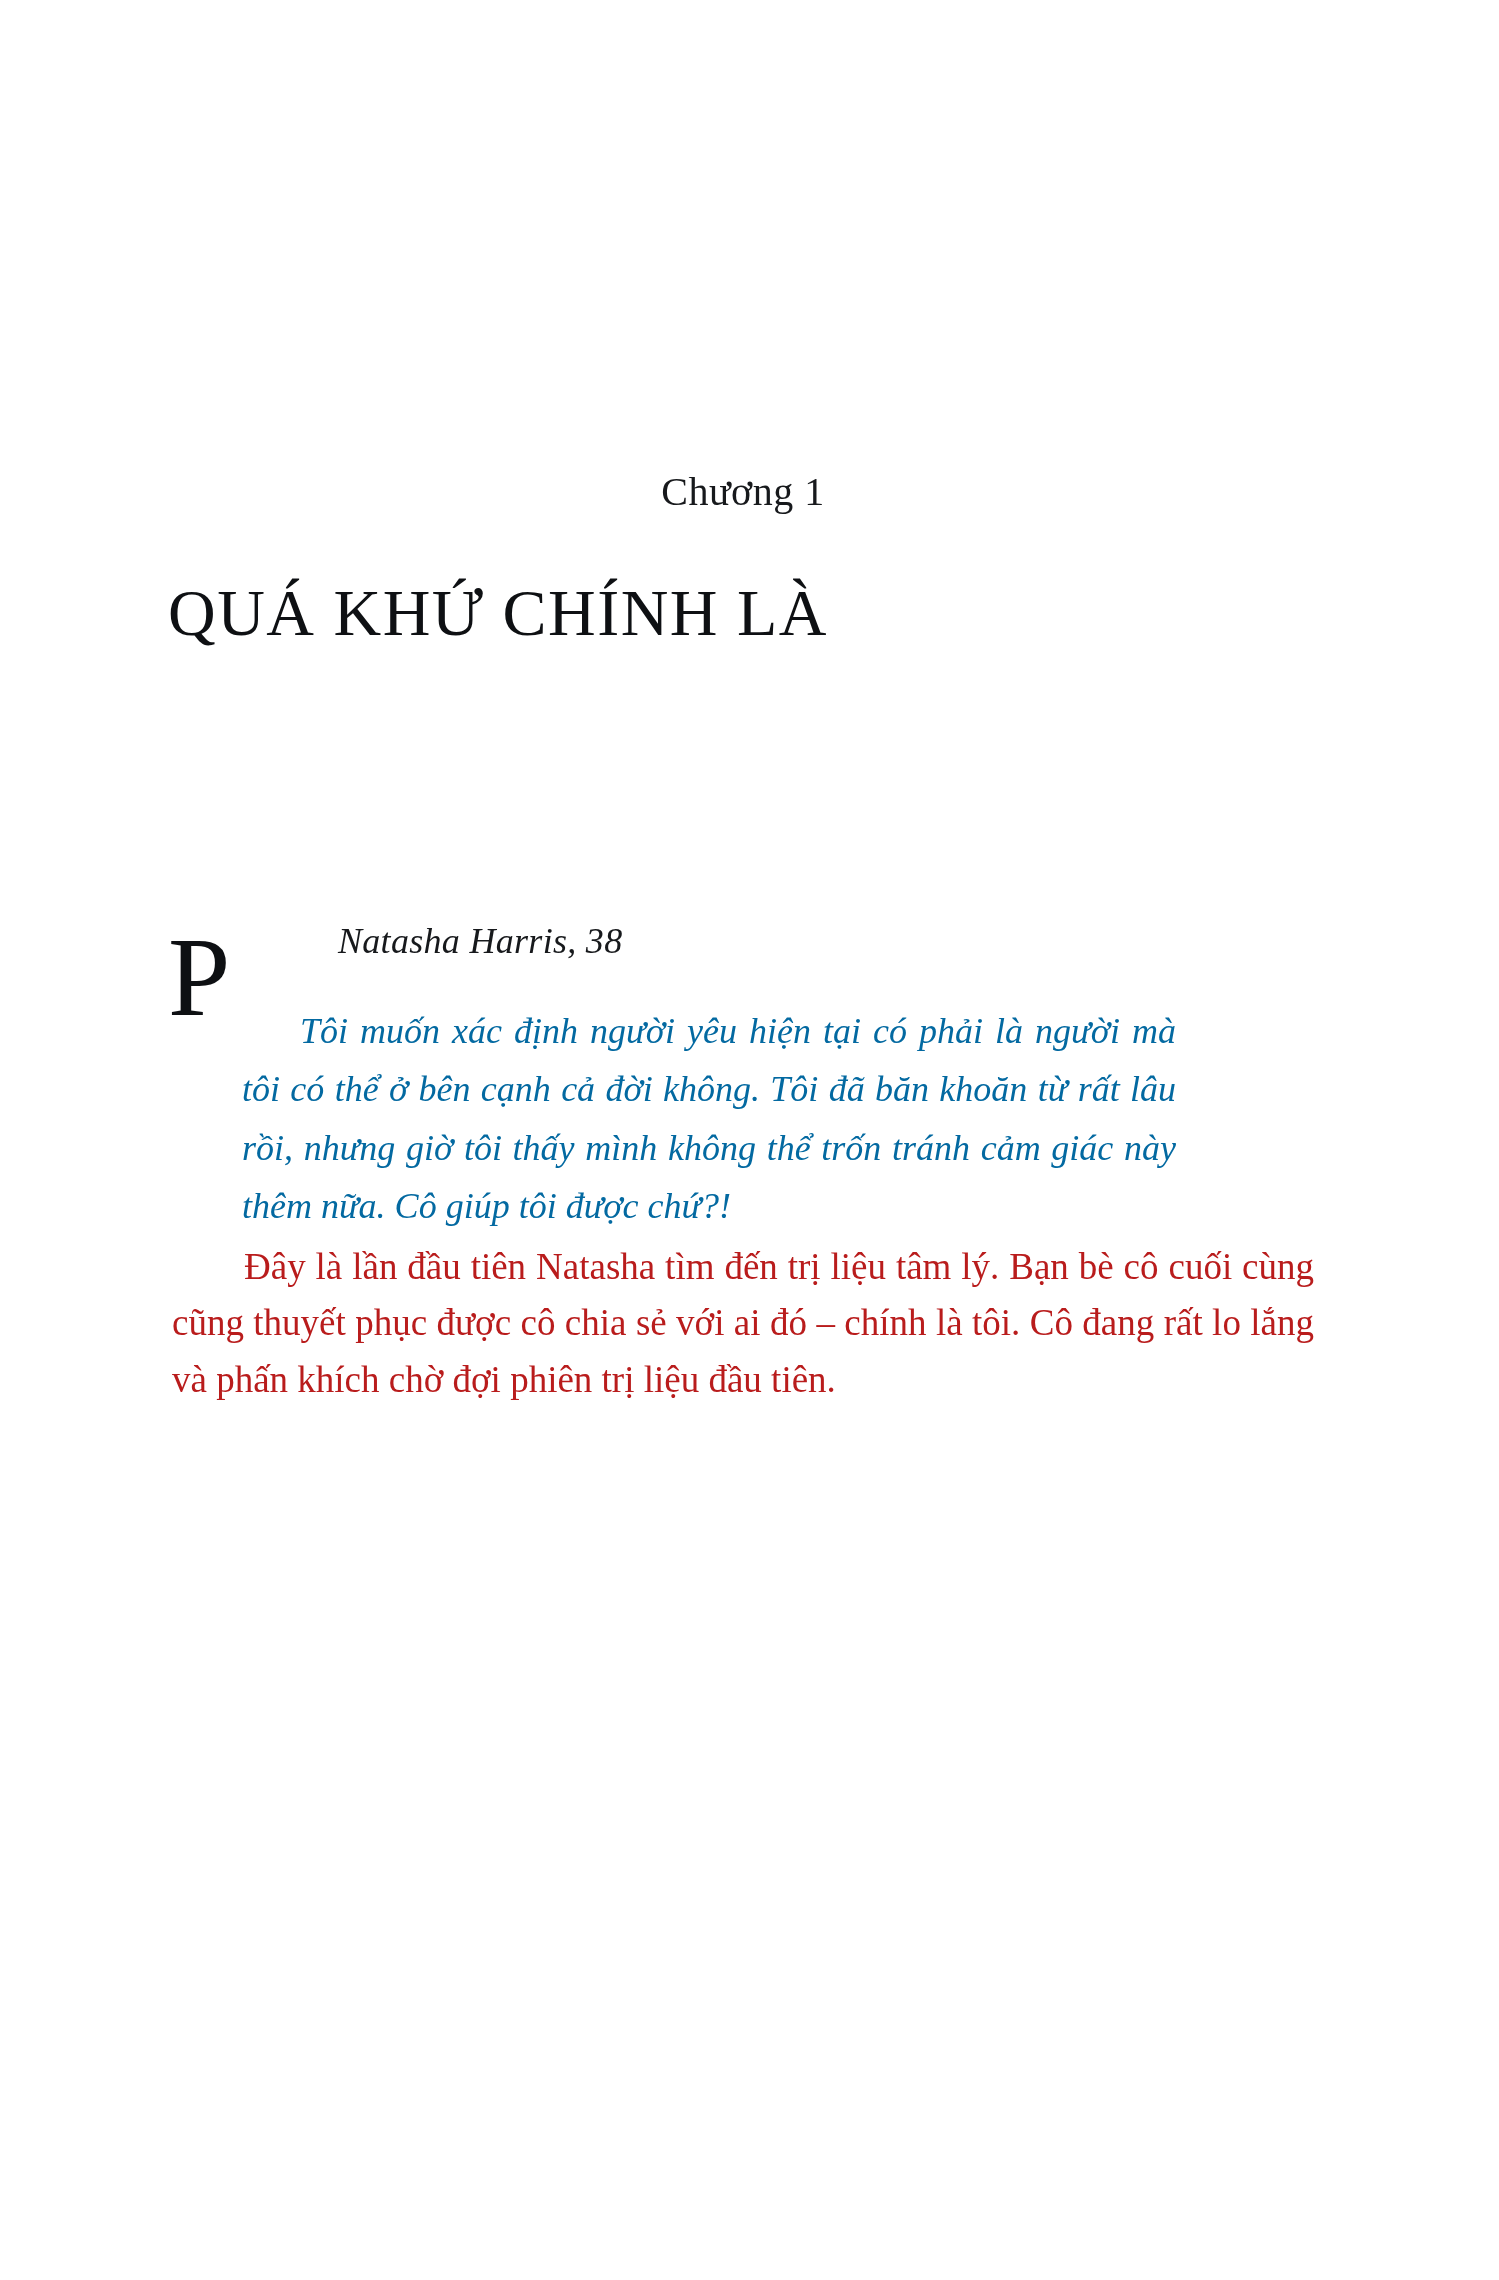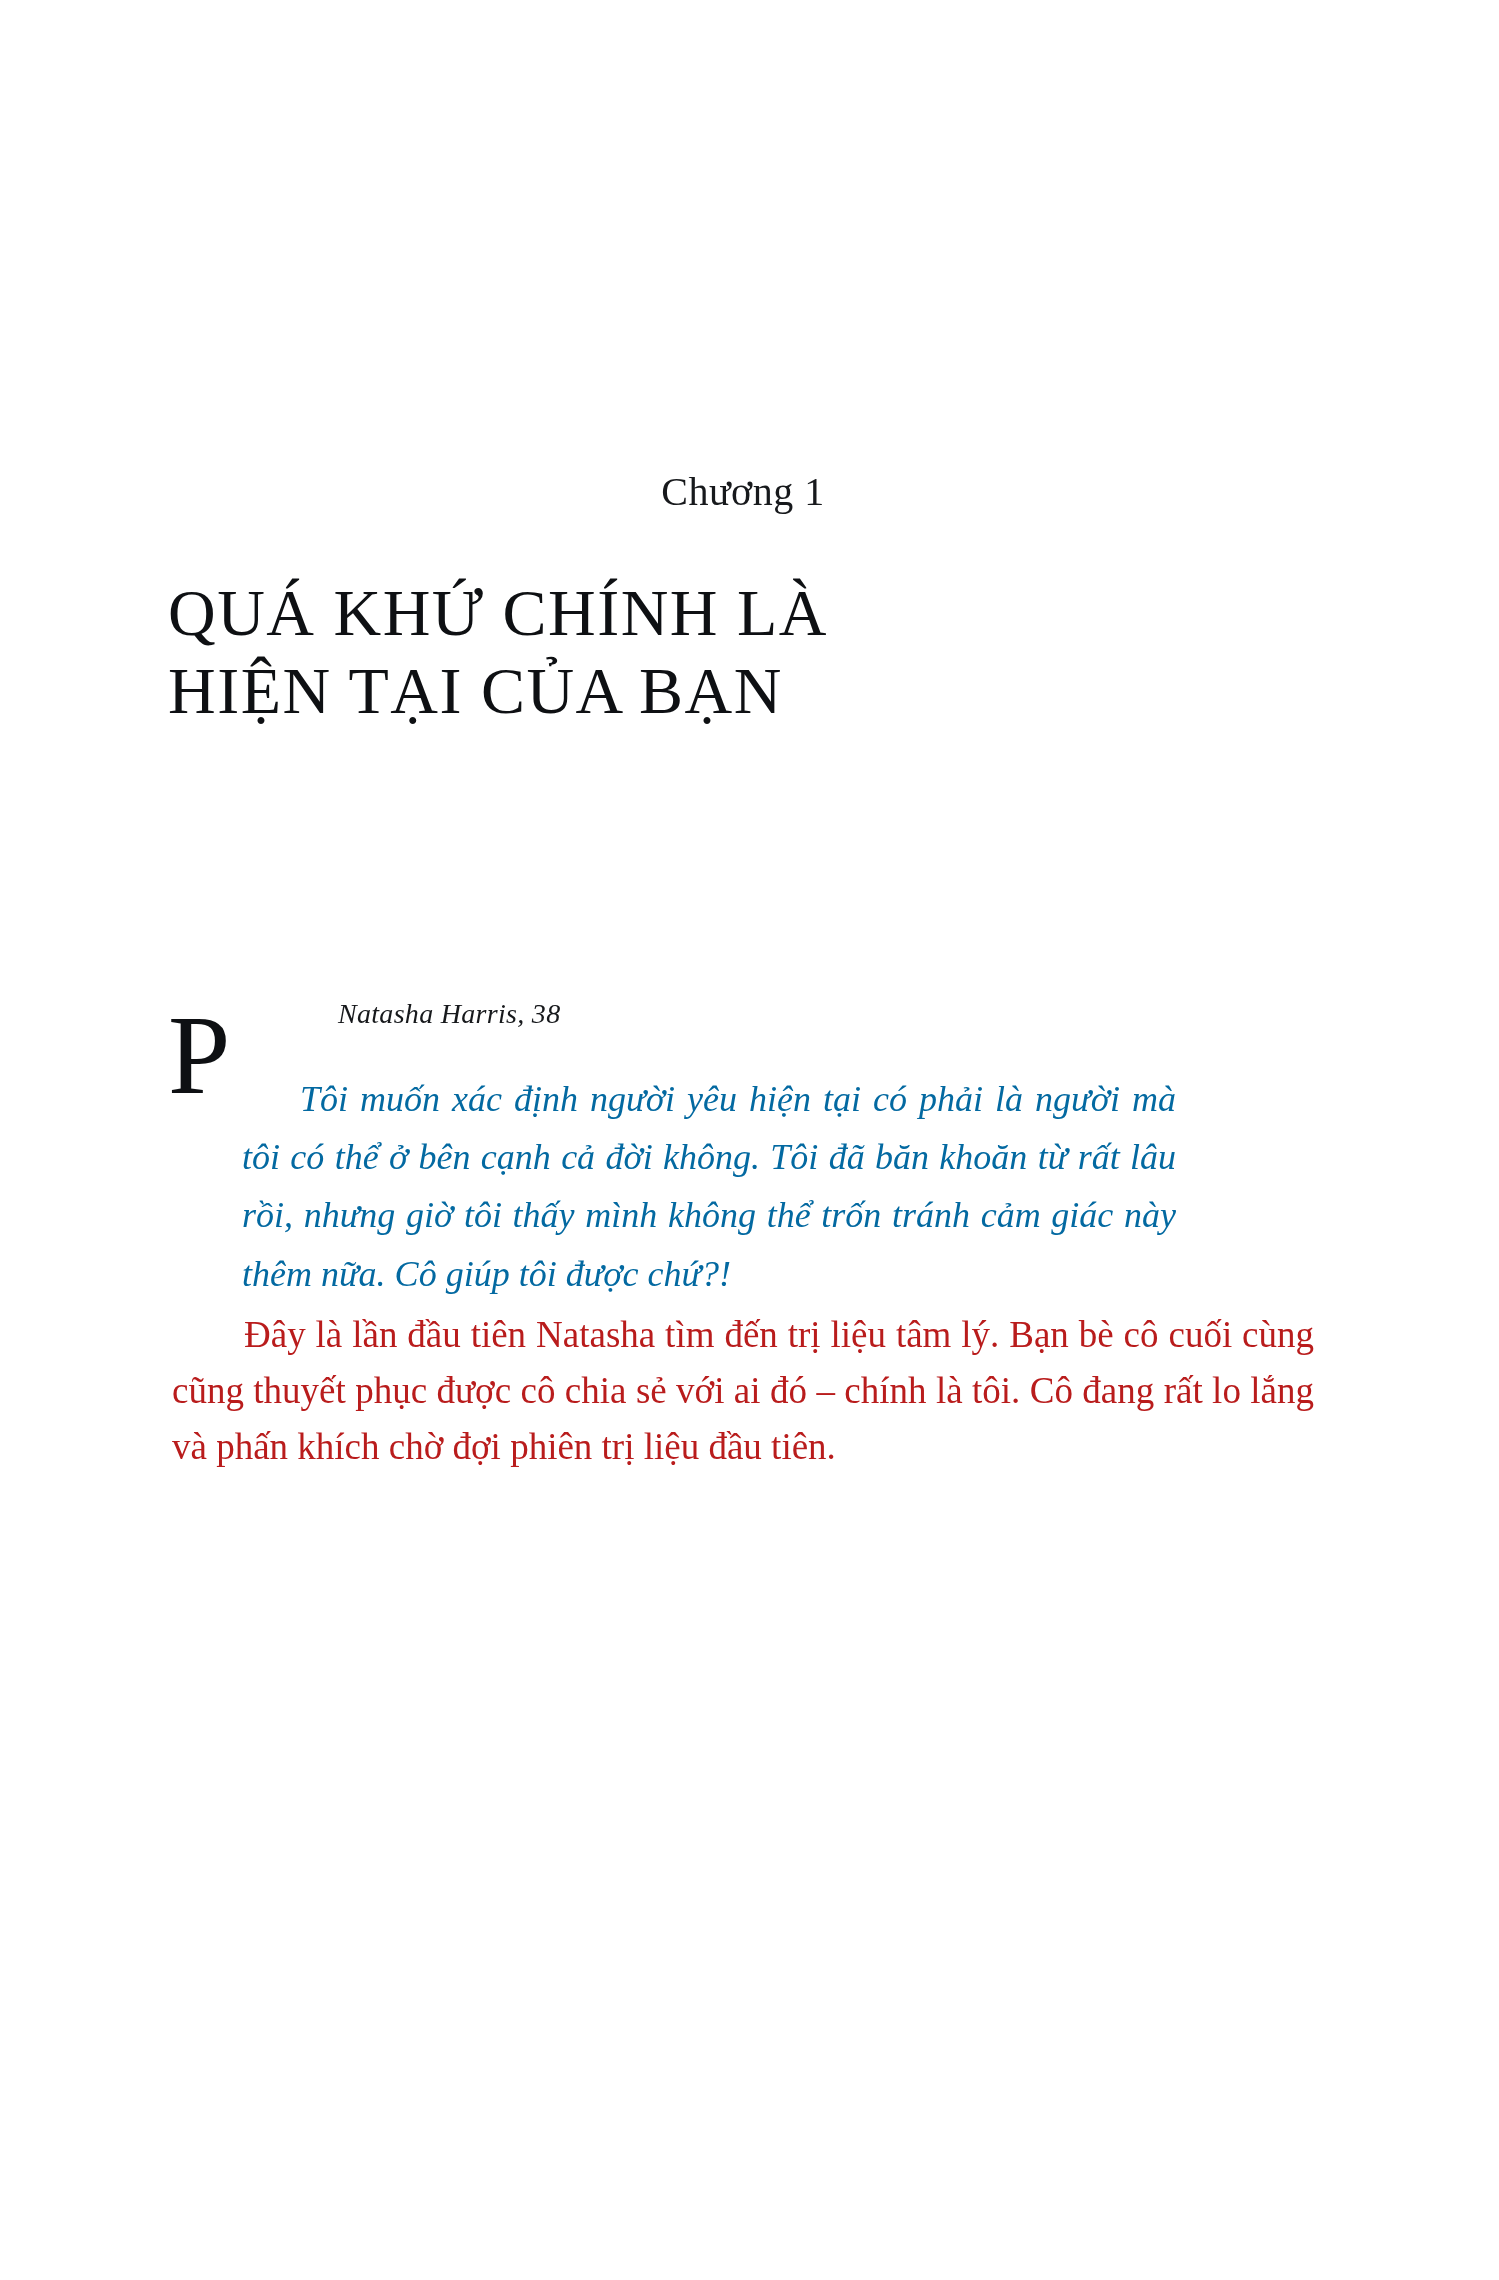--- a/index.html
+++ b/index.html
@@ -94,21 +94,21 @@
     line-height: 0.84;
     padding: 6px 6px 0 0;
     margin-top: 4px;
     font-family: "Liberation Serif", "DejaVu Serif", serif;
     color: #0e1013;
   }
 
   
   .client-name {
     font-style: italic;
-    font-size: 28px;
+    font-size: 36px;
     margin-top: 52px;
     margin-left: 170px;
     color: #17191c;
     letter-spacing: 0.3px;
   }
 
   
   .quote {
     font-style: italic;
     font-size: 36px;
@@ -134,21 +134,20 @@
 </head>
 <body>
 
 <div class="page">
   <div class="content">
 
     <div class="chapter-label">Chương 1</div>
 
     <h1 class="chapter-title">
       <span class="line">QUÁ KHỨ CHÍNH LÀ</span>
-      <span class="line">HIỆN TẠI CỦA BẠN</span>
     </h1>
 
     <div class="body-block">
 
       <p class="dropcap-para">
         <span class="dropcap">P</span>
       </p>
 
       <div class="client-name">Natasha Harris, 38</div>
 

